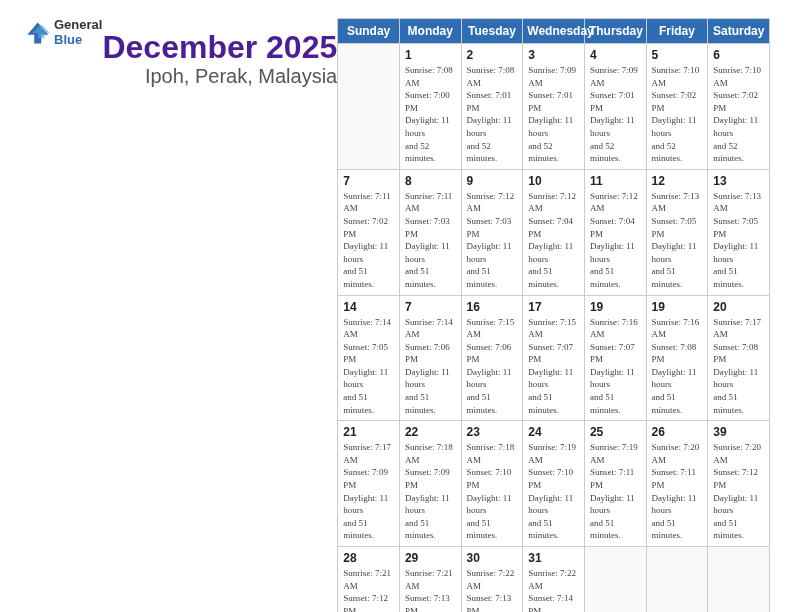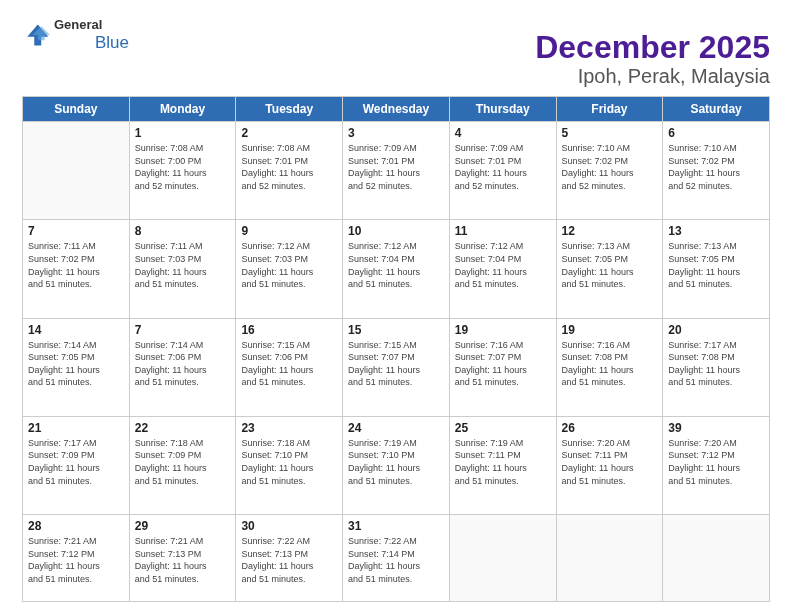--- a/index.html
+++ b/index.html
@@ -8,21 +8,21 @@
       height: 612px;
       background: #fff;
       font-family: Arial, sans-serif;
       overflow: hidden;
     }
     .page {
       width: 792px;
       height: 612px;
       padding: 18px 22px 10px 22px;
       display: flex;
-      flex-direction: column;
+      flex-direction: row;
     }
     .header {
       display: flex;
       align-items: flex-start;
       justify-content: space-between;
       margin-bottom: 8px;
     }
     .logo {
       display: flex;
       align-items: center;
@@ -78,38 +78,39 @@
       font-size: 12px;
       font-weight: bold;
       color: #222;
       display: block;
       margin-bottom: 2px;
     }
     .day-info {
       font-size: 9px;
       color: #444;
       line-height: 1.4;
+      font-family: Liberation Serif, serif;
     }
     .last-row td {
       height: 78px;
     }
   </style>
 </head>
 <body>
 
 <div class="page">
   <div class="header">
     <div class="logo">
       <svg class="logo-icon" viewBox="0 0 32 32">
         <polygon points="18,4 30,18 22,18 22,28 14,28 14,18 6,18" fill="#2e6db4"></polygon>
         <polygon points="22,6 32,16 26,16 26,22 18,22 18,16 12,16" fill="#5ba3e0" opacity="0.6"></polygon>
       </svg>
       <div style="line-height:1.15;">
         <span style="display:block;font-size:13px;font-weight:bold;color:#333;">General</span>
-        <span style="display:block;font-size:17px;font-weight:normal;color:#2e6db4;margin-left:41px;">Blue</span>
+        <span style="display:block;font-size:13px;font-weight:bold;color:#2e6db4;">Blue</span>
       </div>
     </div>
     <div class="title-block">
       <div class="month-title">December 2025</div>
       <div class="location">Ipoh, Perak, Malaysia</div>
     </div>
   </div>
 
   <table class="calendar">
     <thead>
@@ -188,21 +189,21 @@
           </td>
           <td>
             <span class="day-num">7</span>
             <div class="day-info">Sunrise: 7:14 AM<br>Sunset: 7:06 PM<br>Daylight: 11 hours<br>and 51 minutes.</div>
           </td>
           <td>
             <span class="day-num">16</span>
             <div class="day-info">Sunrise: 7:15 AM<br>Sunset: 7:06 PM<br>Daylight: 11 hours<br>and 51 minutes.</div>
           </td>
           <td>
-            <span class="day-num">15</span>
+            <span class="day-num">17</span>
             <div class="day-info">Sunrise: 7:15 AM<br>Sunset: 7:07 PM<br>Daylight: 11 hours<br>and 51 minutes.</div>
           </td>
           <td>
             <span class="day-num">19</span>
             <div class="day-info">Sunrise: 7:16 AM<br>Sunset: 7:07 PM<br>Daylight: 11 hours<br>and 51 minutes.</div>
           </td>
           <td>
             <span class="day-num">19</span>
             <div class="day-info">Sunrise: 7:16 AM<br>Sunset: 7:08 PM<br>Daylight: 11 hours<br>and 51 minutes.</div>
           </td>

